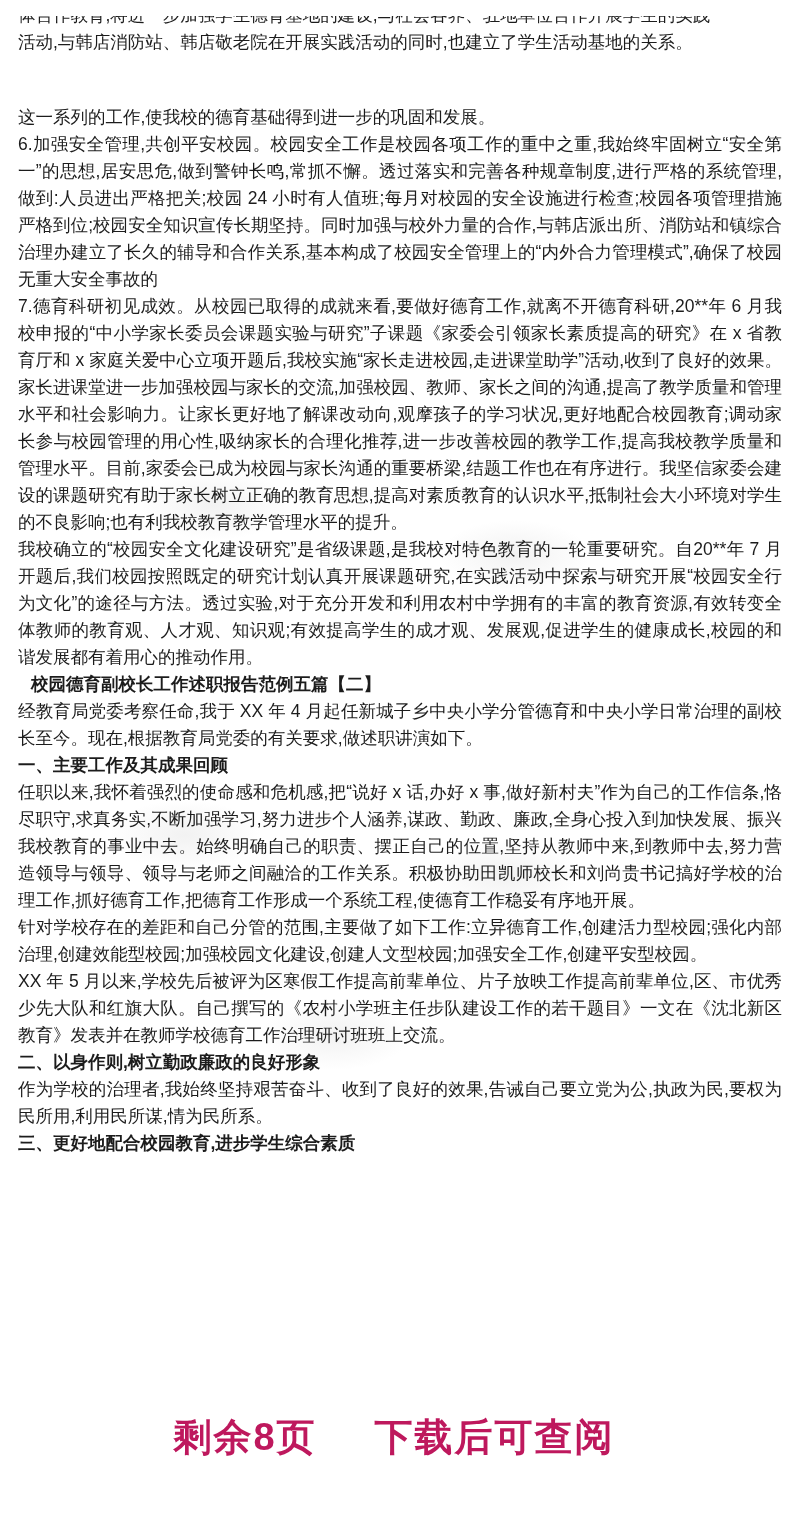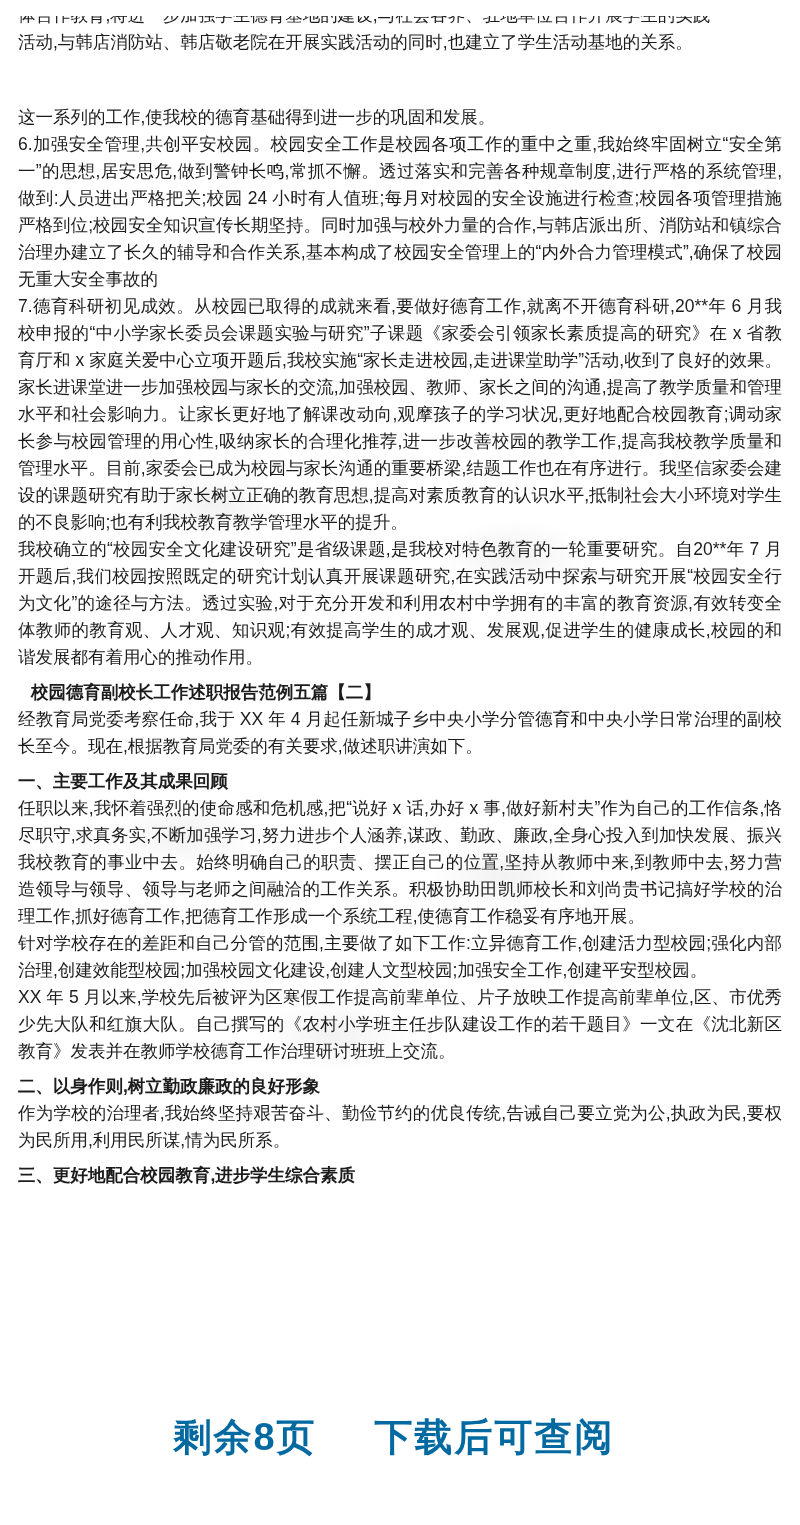--- a/index.html
+++ b/index.html
@@ -12,35 +12,35 @@
     overflow: hidden;
     position: relative;
   }
   .page { padding: 16px 18px; position: relative; z-index: 2; }
   p.body-text, p.head {
     font-size: 17.5px;
     line-height: 27px;
     text-align: justify;
     word-break: break-all;
   }
-  p.head { font-weight: bold; margin-top: 8px; }
+  p.head { font-weight: bold; }
   p.head.indent { padding-left: 13px; }
   .clip { height: 13px; overflow: hidden; }
   .clip p { margin-top: -14px; }
   .spacer { height: 48px; }
   .footer {
     position: absolute;
     left: 0; right: 12px;
     top: 1412px;
     display: flex;
     justify-content: center;
     gap: 58px;
     font-size: 38px;
     font-weight: bold;
-    color: #0369a1;
+    color: #be185d;
     letter-spacing: 2px;
     z-index: 2;
   }
   .wm {
     position: absolute;
     width: 150px; height: 70px;
     border-radius: 50%;
     background: radial-gradient(closest-side, rgba(195,195,195,0.22), rgba(195,195,195,0));
     z-index: 1;
     pointer-events: none;
@@ -80,21 +80,21 @@
   <p class="body-text">经教育局党委考察任命,我于 XX 年 4 月起任新城子乡中央小学分管德育和中央小学日常治理的副校长至今。现在,根据教育局党委的有关要求,做述职讲演如下。</p>
 
   <p class="head">一、主要工作及其成果回顾</p>
 
   <p class="body-text">任职以来,我怀着强烈的使命感和危机感,把“说好 x 话,办好 x 事,做好新村夫”作为自己的工作信条,恪尽职守,求真务实,不断加强学习,努力进步个人涵养,谋政、勤政、廉政,全身心投入到加快发展、振兴我校教育的事业中去。始终明确自己的职责、摆正自己的位置,坚持从教师中来,到教师中去,努力营造领导与领导、领导与老师之间融洽的工作关系。积极协助田凯师校长和刘尚贵书记搞好学校的治理工作,抓好德育工作,把德育工作形成一个系统工程,使德育工作稳妥有序地开展。</p>
   <p class="body-text">针对学校存在的差距和自己分管的范围,主要做了如下工作:立异德育工作,创建活力型校园;强化内部治理,创建效能型校园;加强校园文化建设,创建人文型校园;加强安全工作,创建平安型校园。</p>
   <p class="body-text">XX 年 5 月以来,学校先后被评为区寒假工作提高前辈单位、片子放映工作提高前辈单位,区、市优秀少先大队和红旗大队。自己撰写的《农村小学班主任步队建设工作的若干题目》一文在《沈北新区教育》发表并在教师学校德育工作治理研讨班班上交流。</p>
 
   <p class="head">二、以身作则,树立勤政廉政的良好形象</p>
 
-  <p class="body-text">作为学校的治理者,我始终坚持艰苦奋斗、勤俭节约的优良传统,告诫自己要立党为公,执政为民,要权为民所用,利用民所谋,情为民所系。</p>
+  <p class="body-text">作为学校的治理者,我始终坚持艰苦奋斗、收到了良好的效果,告诫自己要立党为公,执政为民,要权为民所用,利用民所谋,情为民所系。</p>
 
   <p class="head">三、更好地配合校园教育,进步学生综合素质</p>
 
 </div>
 
 <div class="footer">
   <span>剩余8页</span>
   <span>下载后可查阅</span>
 </div>
 

